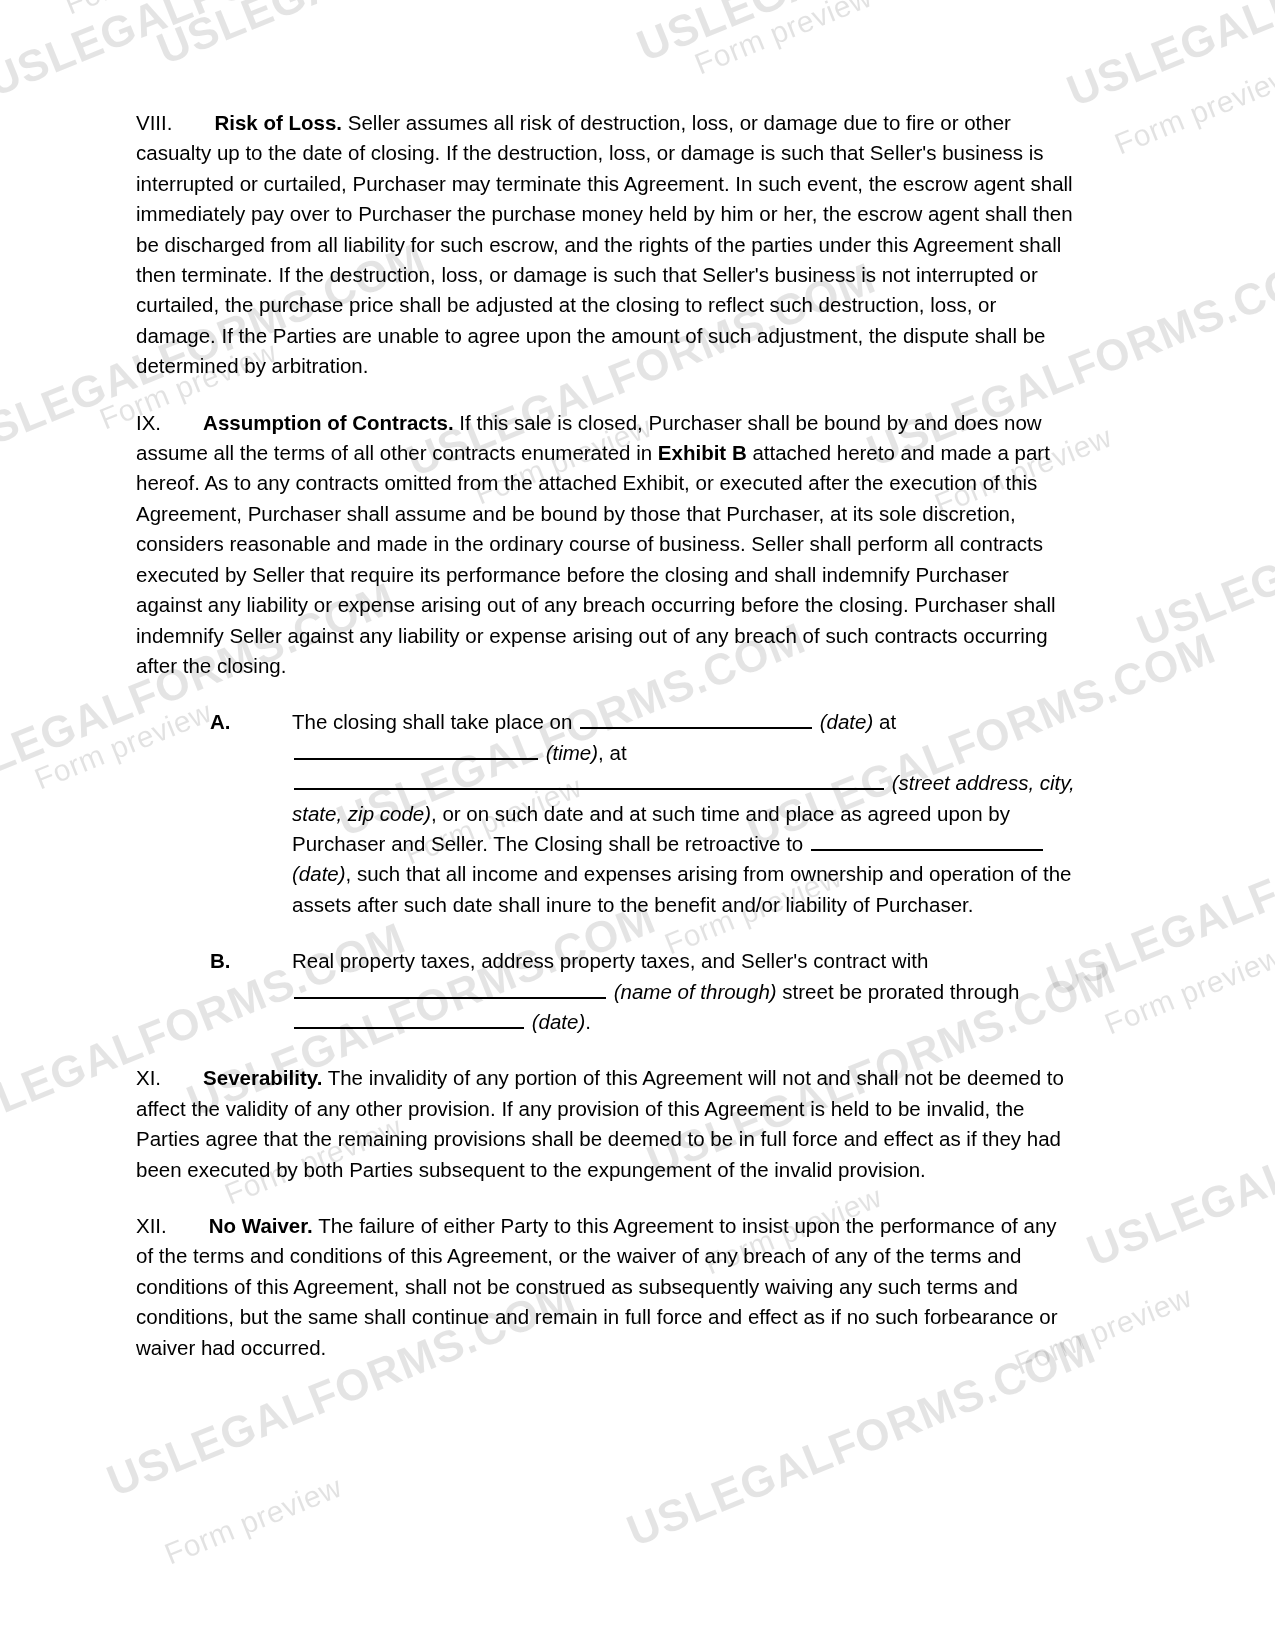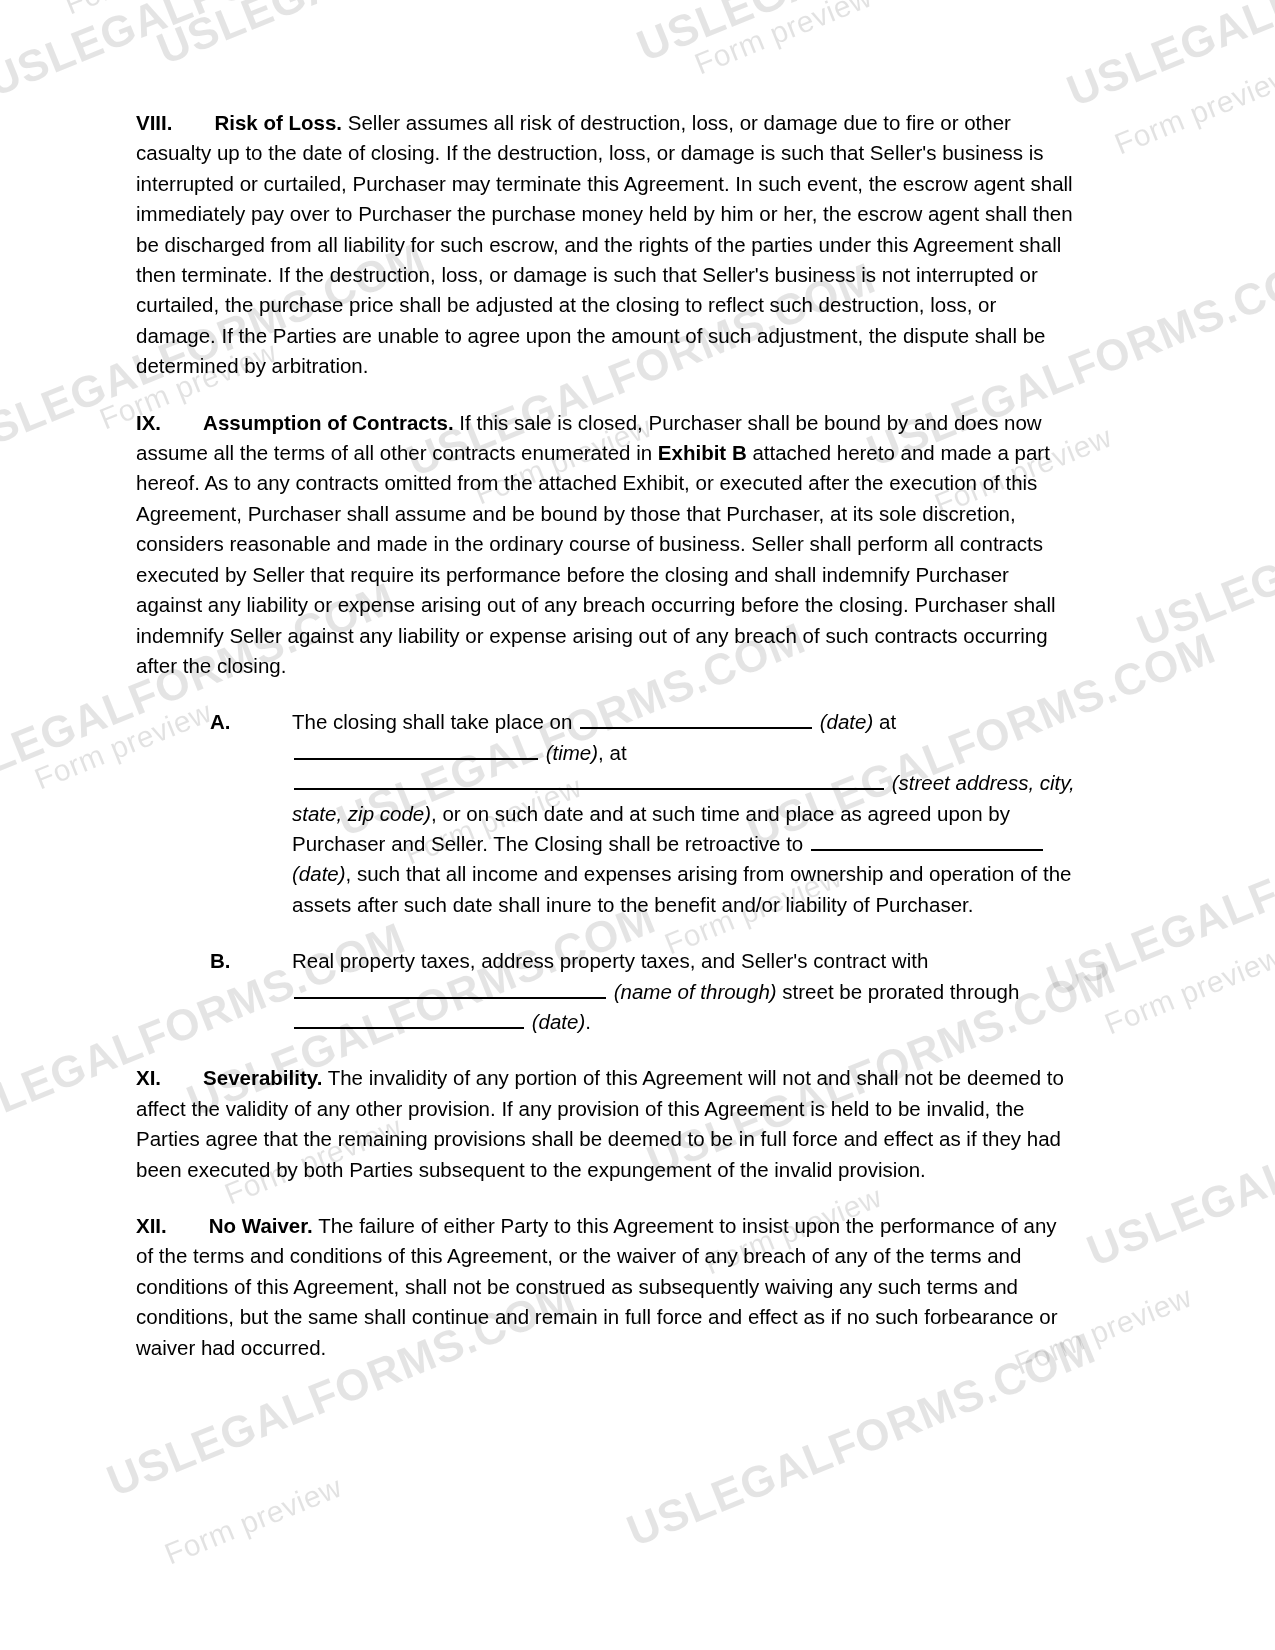--- a/index.html
+++ b/index.html
@@ -55,21 +55,21 @@
     z-index: 2;
     color: #000000;
     font-size: 20.5px;
     line-height: 30.4px;
   }
   .para {
     margin: 0 0 26px 0;
     text-align: left;
   }
   .roman {
-    font-weight: bold;
+    font-weight: normal;
     display: inline-block;
     min-width: 0;
   }
   .gap-lg { display: inline-block; width: 42px; }
   b, .b { font-weight: bold; }
   i, .i { font-style: italic; }
 
   
   .sec-x {
     margin: 0 0 22px 0;

